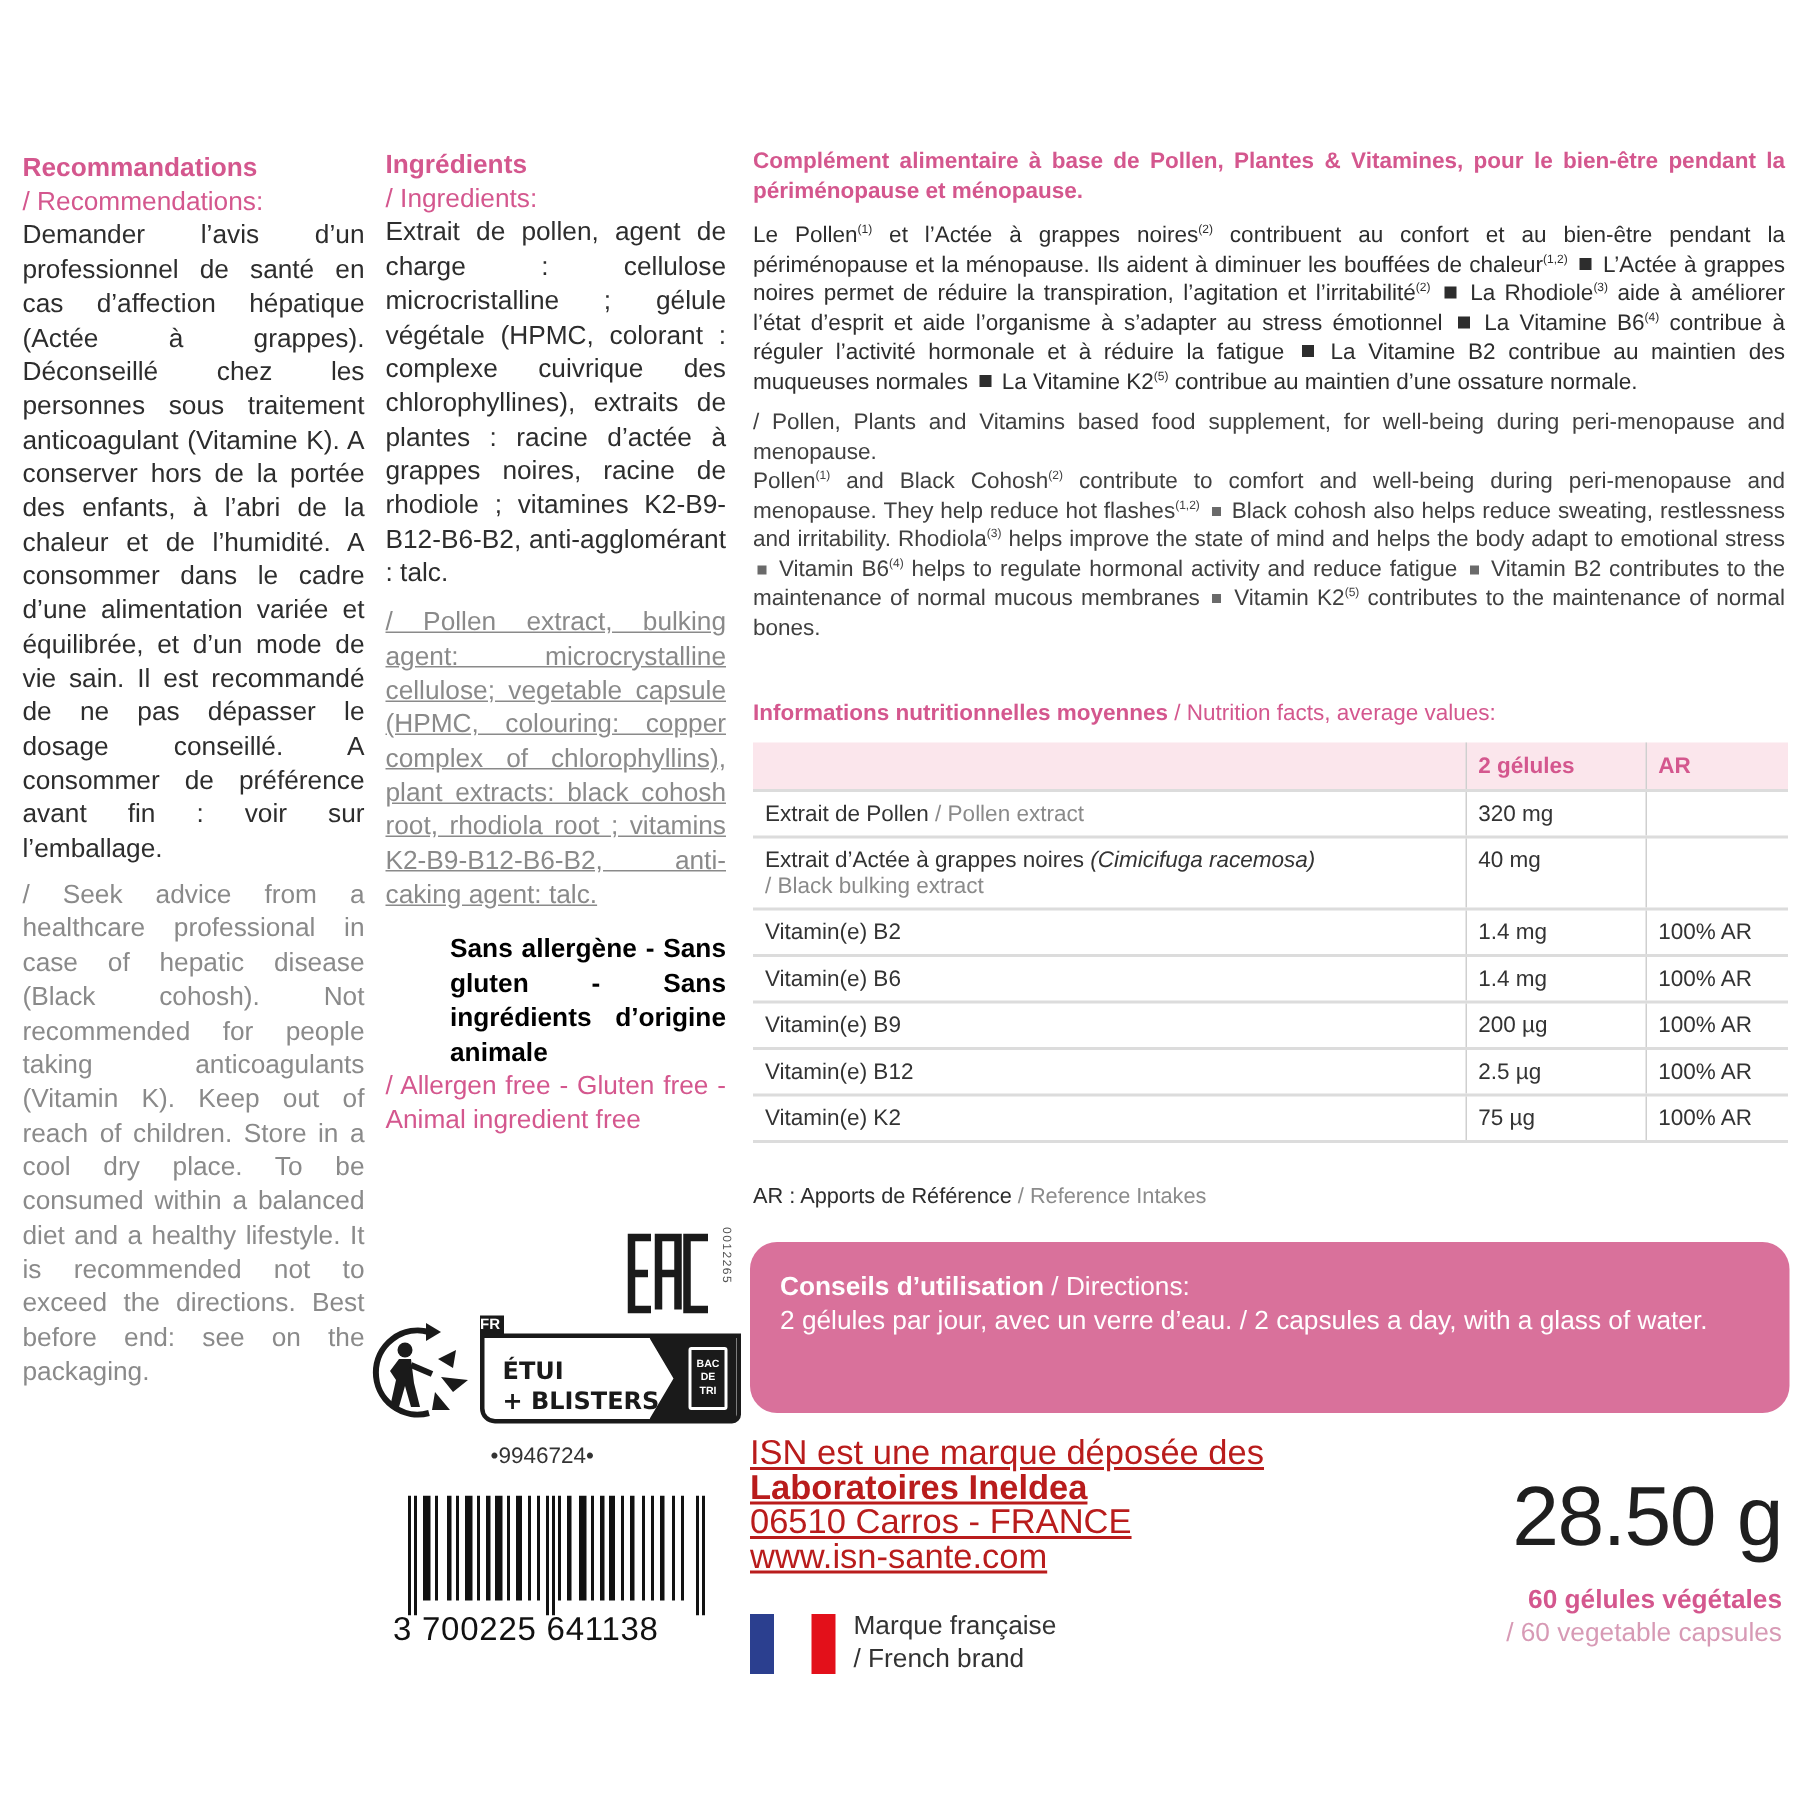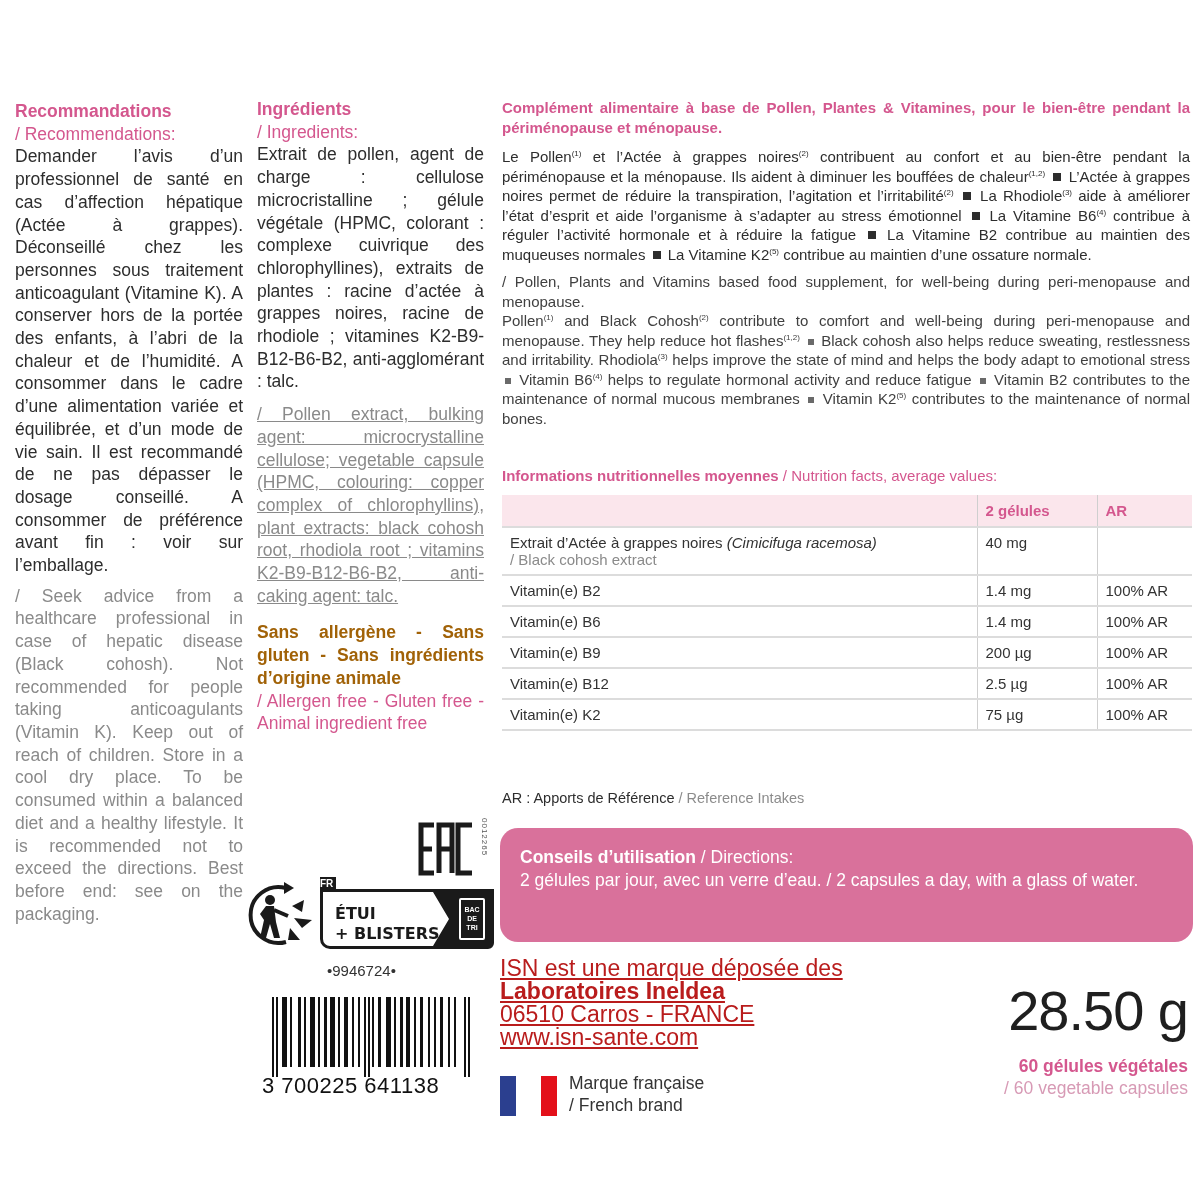--- a/index.html
+++ b/index.html
@@ -17,21 +17,21 @@
   #col1 p { text-align: justify; }
   #col1 .fr { color: #2d2d2d; }
   #col1 .en { color: #8a8a8a; margin-top: 8px; }
 
   
   #col2 { position: absolute; left: 257px; top: 98px; width: 227px; font-size: 17.5px; line-height: 22.7px; }
   #col2 .h { font-weight: bold; color: #d4578e; }
   #col2 .hsub { color: #d4578e; }
   #col2 p { text-align: justify; }
   #col2 .en { color: #8a8a8a; margin-top: 10px; text-decoration: underline; }
-  #col2 .allergen-fr { color: #a16207; font-weight: bold; margin-top: 14px; }
+  #col2 .allergen-fr { color: #000000; font-weight: bold; margin-top: 14px; margin-left: 43px; }
   #col2 .allergen-en { color: #d4578e; }
 
   
   #col3 { position: absolute; left: 502px; top: 98px; width: 688px; }
   #col3 .title { font-weight: bold; color: #d4578e; font-size: 15px; line-height: 20px; text-align: justify; }
   #col3 .desc-fr { font-size: 15px; line-height: 19.5px; margin-top: 9px; color: #2d2d2d; text-align: justify; }
   #col3 .desc-en { font-size: 15px; line-height: 19.5px; margin-top: 8px; color: #404040; text-align: justify; }
   sup { font-size: 8px; vertical-align: super; line-height: 0; }
   .sq { display: inline-block; width: 8px; height: 8px; background: #2d2d2d; margin: 0 3px; vertical-align: 1px; }
   .desc-en .sq { background: #6a6a6a; width: 6px; height: 6px; }
@@ -134,21 +134,26 @@
 <table id="nutri-table">
   <thead>
     <tr>
       <th class="c1"></th>
       <th class="c2">2 gélules</th>
       <th class="c3">AR</th>
     </tr>
   </thead>
   <tbody>
     <tr class="row">
-      <td class="c1"><span>Extrait d’Actée à grappes noires </span><i>(Cimicifuga racemosa)</i><br><span class="en">/ Black cohosh extract</span></td>
+      <td class="c1"><span>Extrait de Pollen</span><span class="en"> / Pollen extract</span></td>
+      <td class="c2">320 mg</td>
+      <td class="c3"></td>
+    </tr>
+    <tr class="row">
+      <td class="c1"><span>Extrait d’Actée à grappes noires </span><i>(Cimicifuga racemosa)</i><br><span class="en">/ Black bulking extract</span></td>
       <td class="c2">40 mg</td>
       <td class="c3"></td>
     </tr>
     <tr class="row">
       <td class="c1">Vitamin(e) B2</td>
       <td class="c2">1.4 mg</td>
       <td class="c3">100% AR</td>
     </tr>
     <tr class="row">
       <td class="c1">Vitamin(e) B6</td>

